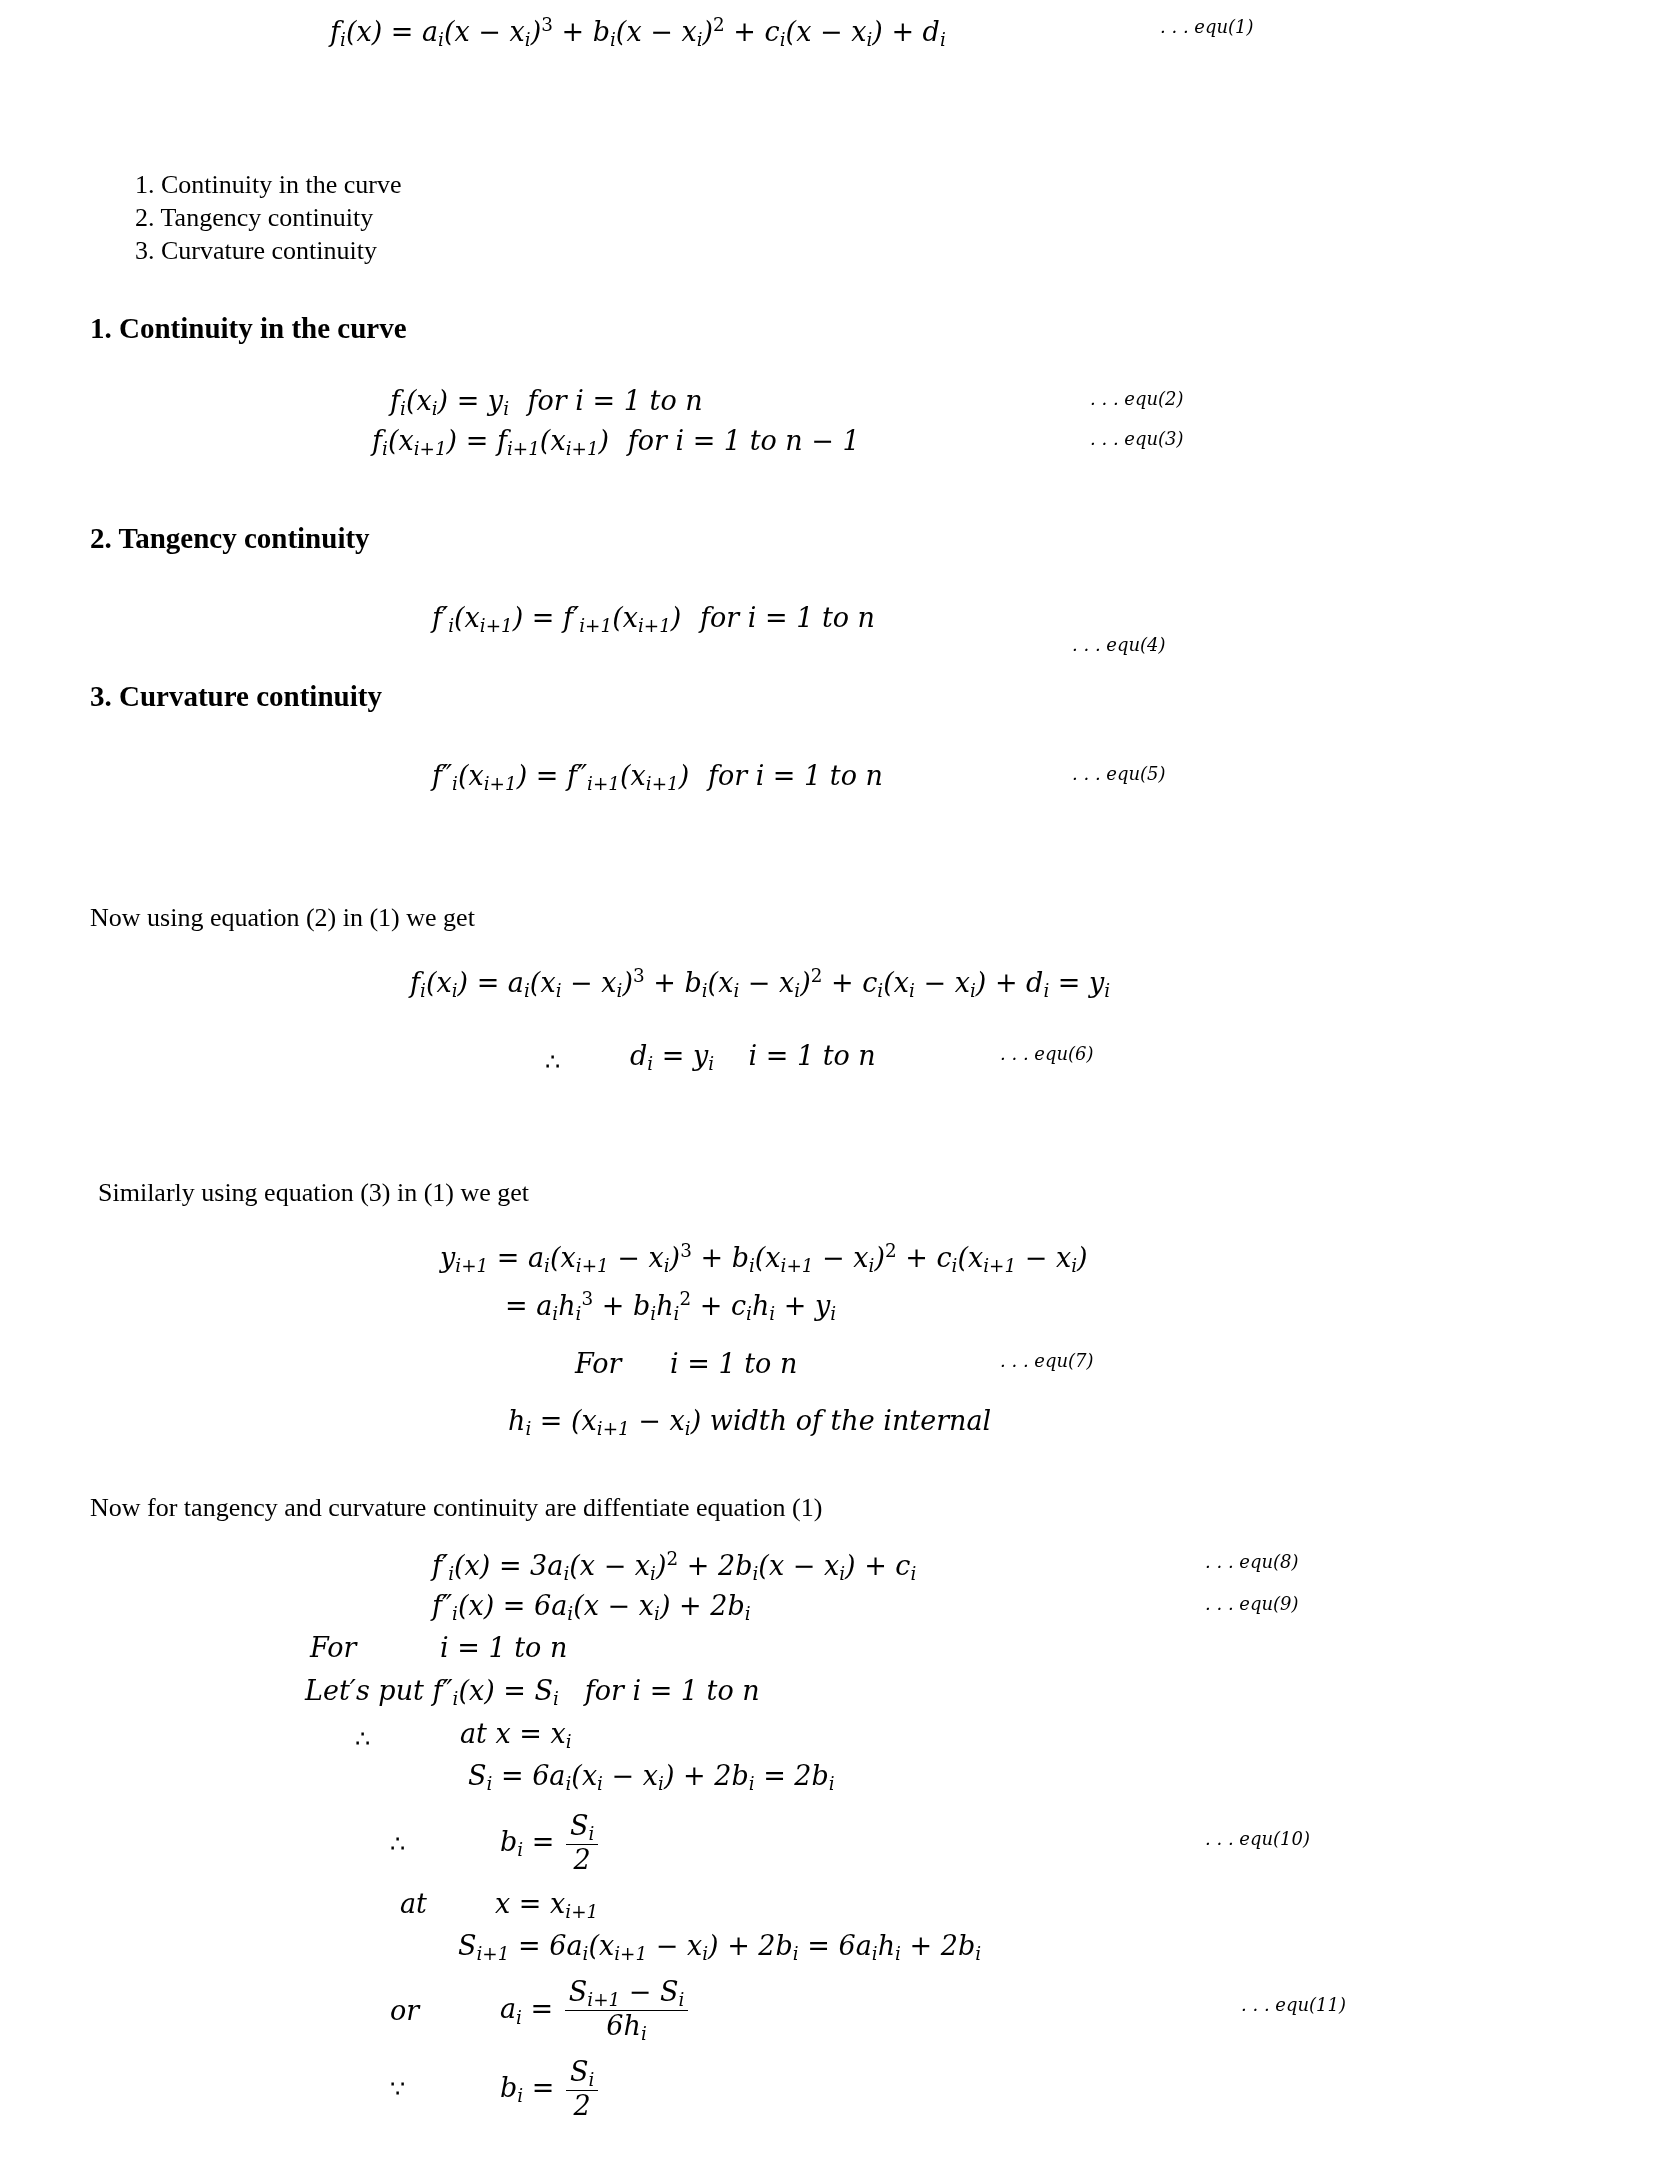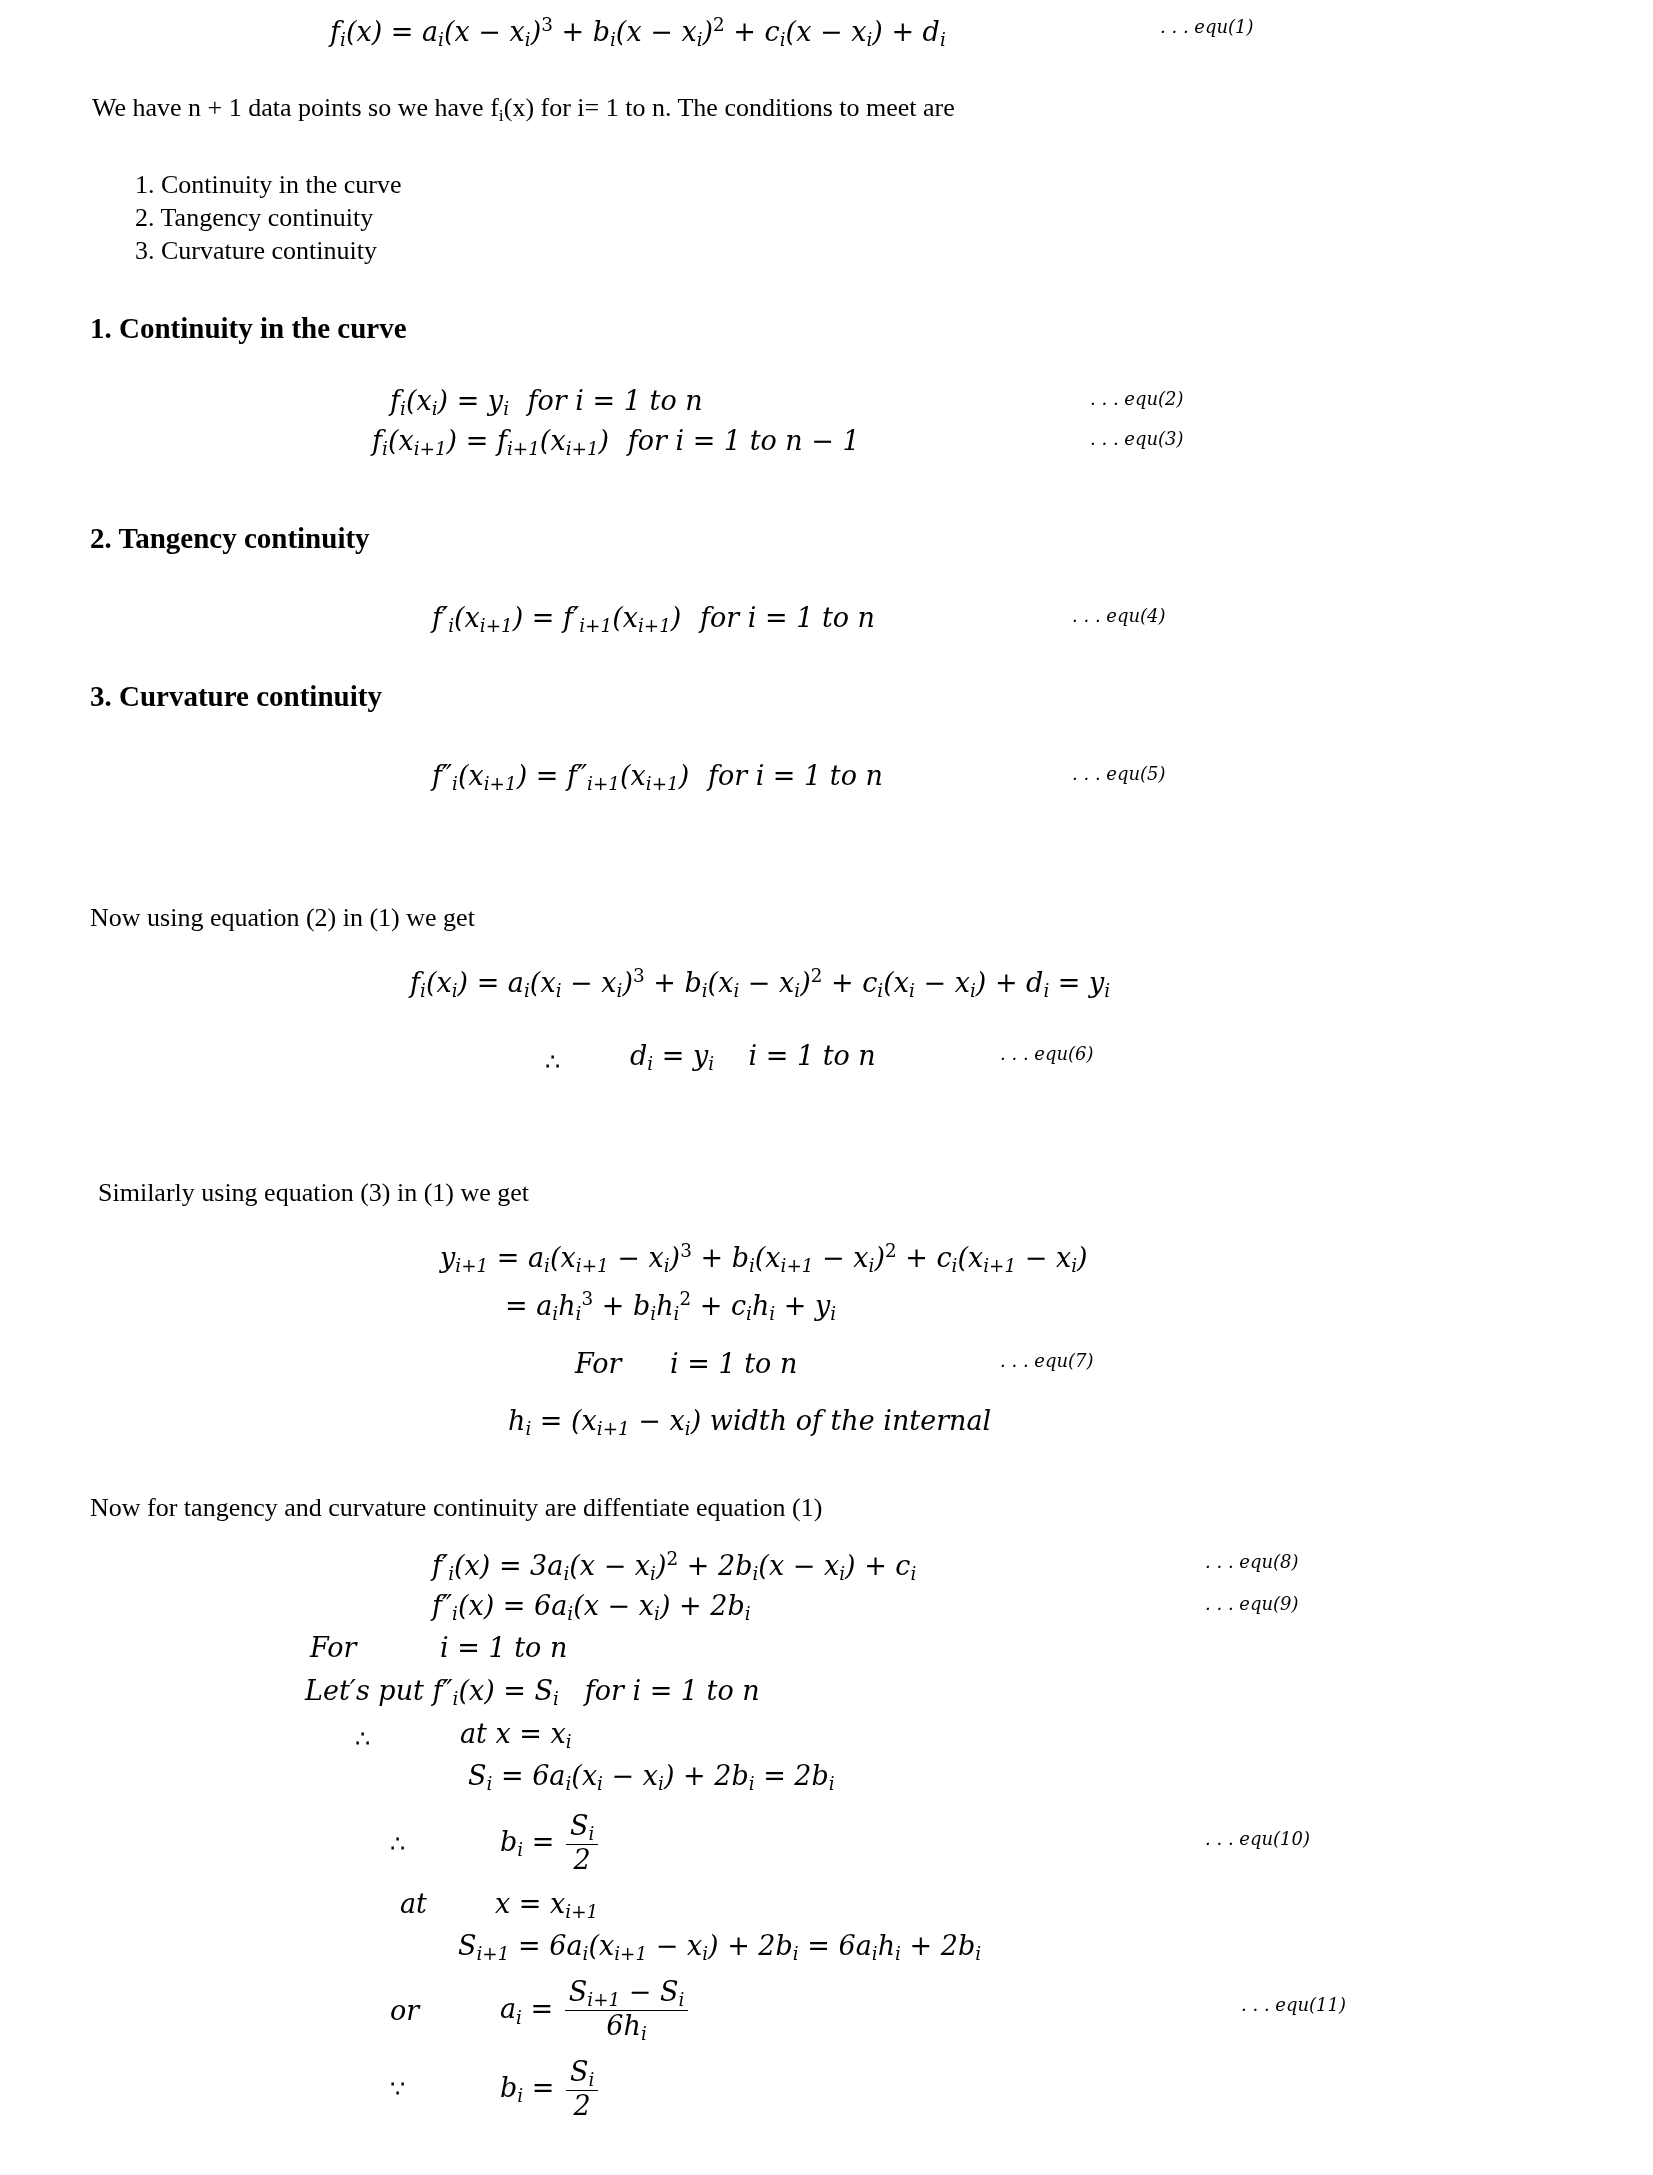--- a/index.html
+++ b/index.html
@@ -89,23 +89,20 @@
 </head>
 <body>
 
 <div class="page">
 
   <div class="row math" style="left:330px; top:14px;">
     <i>f</i><sub>i</sub>(<i>x</i>) = <i>a</i><sub>i</sub>(<i>x</i> − <i>x</i><sub>i</sub>)<sup>3</sup> + <i>b</i><sub>i</sub>(<i>x</i> − <i>x</i><sub>i</sub>)<sup>2</sup> + <i>c</i><sub>i</sub>(<i>x</i> − <i>x</i><sub>i</sub>) + <i>d</i><sub>i</sub>
   </div>
   <div class="row eqlabel" style="left:1160px; top:16px;">. . . equ(1)</div>
 
-  <div class="row body-text" style="left:92px; top:90px;">
-    We have n + 1 data points so we have f<sub style="font-style:normal;">i</sub>(x) for i= 1 to n. The conditions to meet are
-  </div>
 
   <div class="row listline" style="left:135px; top:170px;">1. Continuity in the curve</div>
   <div class="row listline" style="left:135px; top:203px;">2. Tangency continuity</div>
   <div class="row listline" style="left:135px; top:236px;">3. Curvature continuity</div>
 
   <div class="row heading" style="left:90px; top:312px;">1. Continuity in the curve</div>
 
   <div class="row math" style="left:390px; top:385px;">
     <i>f</i><sub>i</sub>(<i>x</i><sub>i</sub>) = <i>y</i><sub>i</sub> <span style="padding-left:10px;">for i</span> = 1 <i>to n</i>
   </div>
@@ -114,21 +111,21 @@
   <div class="row math" style="left:372px; top:425px;">
     <i>f</i><sub>i</sub>(<i>x</i><sub>i+1</sub>) = <i>f</i><sub>i+1</sub>(<i>x</i><sub>i+1</sub>) <span style="padding-left:10px;">for i</span> = 1 <i>to n</i> − 1
   </div>
   <div class="row eqlabel" style="left:1090px; top:428px;">. . . equ(3)</div>
 
   <div class="row heading" style="left:90px; top:522px;">2. Tangency continuity</div>
 
   <div class="row math" style="left:432px; top:602px;">
     <i>f</i><span class="prime">′</span><sub>i</sub>(<i>x</i><sub>i+1</sub>) = <i>f</i><span class="prime">′</span><sub>i+1</sub>(<i>x</i><sub>i+1</sub>) <span style="padding-left:10px;">for i</span> = 1 <i>to n</i>
   </div>
-  <div class="row eqlabel" style="left:1072px; top:605px;">. . . equ(4)</div>
+  <div class="row eqlabel" style="left:1072px; top:634px;">. . . equ(4)</div>
 
   <div class="row heading" style="left:90px; top:680px;">3. Curvature continuity</div>
 
   <div class="row math" style="left:432px; top:760px;">
     <i>f</i><span class="prime">″</span><sub>i</sub>(<i>x</i><sub>i+1</sub>) = <i>f</i><span class="prime">″</span><sub>i+1</sub>(<i>x</i><sub>i+1</sub>) <span style="padding-left:10px;">for i</span> = 1 <i>to n</i>
   </div>
   <div class="row eqlabel" style="left:1072px; top:763px;">. . . equ(5)</div>
 
   <div class="row body-text" style="left:90px; top:900px;">Now using equation (2) in (1) we get</div>
 

